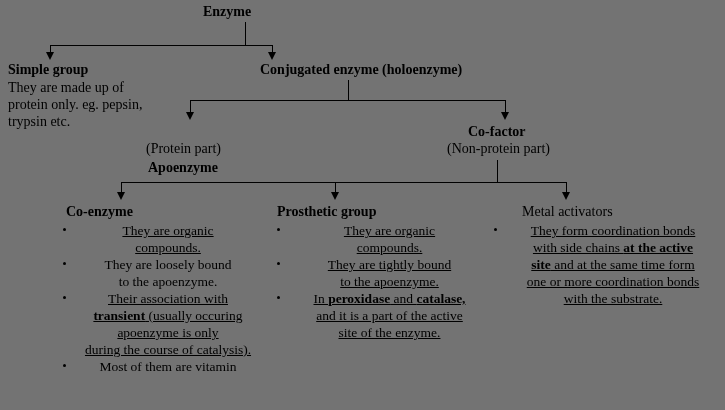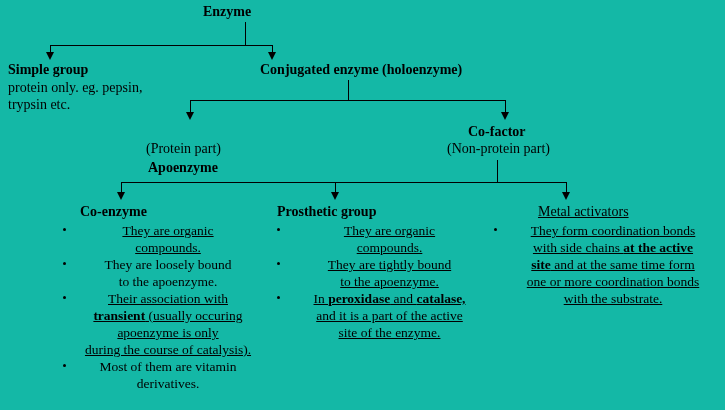--- a/index.html
+++ b/index.html
@@ -4,43 +4,41 @@
 <style>
   html, body {
     margin: 0;
     padding: 0;
     background: #ffffff;
   }
   #diagram {
     position: relative;
     width: 725px;
     height: 410px;
-    background: #14b8a6;
+    background: #737373;
     font-family: "Liberation Serif", "DejaVu Serif", serif;
     color: #000000;
     overflow: hidden;
   }
   .node {
     position: absolute;
     white-space: nowrap;
   }
   .title-bold {
     font-weight: bold;
     font-size: 14px;
     line-height: 16px;
   }
   .sub {
     font-size: 14px;
     line-height: 16px;
   }
   .header-u {
     font-size: 14px;
     line-height: 16px;
-    text-decoration: underline;
-    margin-left: 16px;
   }
   .blurb {
     position: absolute;
     font-size: 14px;
     line-height: 17px;
   }
   
   .vline {
     position: absolute;
     width: 1px;
@@ -93,20 +91,21 @@
   <div class="vline" style="left:245px; top:22px; height:23px;"></div>
   <div class="hline" style="left:50px; top:45px; width:223px;"></div>
   <div class="vline" style="left:50px; top:45px; height:9px;"></div>
   <div class="arrow" style="left:46px; top:52px;"></div>
   <div class="vline" style="left:272px; top:45px; height:9px;"></div>
   <div class="arrow" style="left:268px; top:52px;"></div>
 
   <div class="node title-bold" style="left:8px; top:62px;">Simple group</div>
 
   <div class="blurb" style="left:8px; top:79px;">
+    <div>They are made up of</div>
     <div>protein only. eg. pepsin,</div>
     <div>trypsin etc.</div>
   </div>
 
   <div class="node title-bold" style="left:260px; top:62px;">Conjugated enzyme (holoenzyme)</div>
 
   <div class="vline" style="left:348px; top:80px; height:20px;"></div>
   <div class="hline" style="left:190px; top:100px; width:316px;"></div>
   <div class="vline" style="left:190px; top:100px; height:14px;"></div>
   <div class="arrow" style="left:186px; top:112px;"></div>
@@ -124,21 +123,21 @@
 
   <div class="vline" style="left:121px; top:182px; height:12px;"></div>
   <div class="arrow" style="left:117px; top:192px;"></div>
 
   <div class="vline" style="left:335px; top:182px; height:12px;"></div>
   <div class="arrow" style="left:331px; top:192px;"></div>
 
   <div class="vline" style="left:566px; top:182px; height:12px;"></div>
   <div class="arrow" style="left:562px; top:192px;"></div>
 
-  <div class="node title-bold" style="left:80px; top:204px;">Co-enzyme</div>
+  <div class="node title-bold" style="left:66px; top:204px;">Co-enzyme</div>
 
   <div class="node title-bold" style="left:277px; top:204px;text-align:right;">Prosthetic group</div>
 
   <div class="node header-u" style="left:522px; top:204px;">Metal activators</div>
 
   <div class="blist" id="col-co-enzyme" style="left:63px; top:222px; width:200px;">
       <div class="bitem">
         <span class="bdot"></span>
         <div><span class="u">They are organic</span></div>
         <div><span class="u">compounds.</span></div>
@@ -151,21 +150,20 @@
       <div class="bitem">
         <span class="bdot"></span>
         <div><span class="u">Their association with</span></div>
         <div><span class="bu">transient</span><span class="u"> (usually occuring</span></div>
         <div><span class="u">apoenzyme is only</span></div>
         <div><span class="u">during the course of catalysis).</span></div>
       </div>
       <div class="bitem">
         <span class="bdot"></span>
         <div><span>Most of them are vitamin</span></div>
-        <div><span>derivatives.</span></div>
       </div>
     </div>
 
   <div class="blist" id="col-prosthetic-group" style="left:277px; top:222px; width:215px;">
       <div class="bitem">
         <span class="bdot"></span>
         <div><span class="u">They are organic</span></div>
         <div><span class="u">compounds.</span></div>
       </div>
       <div class="bitem">

